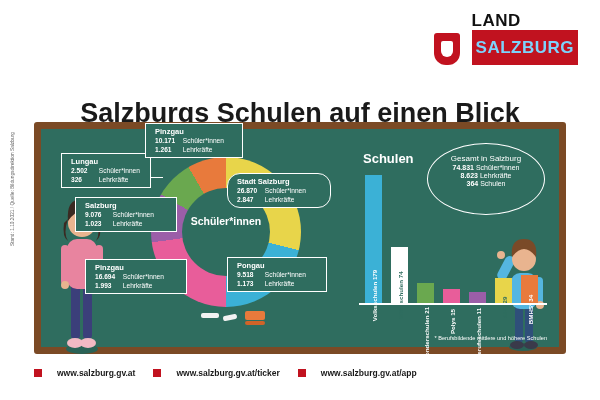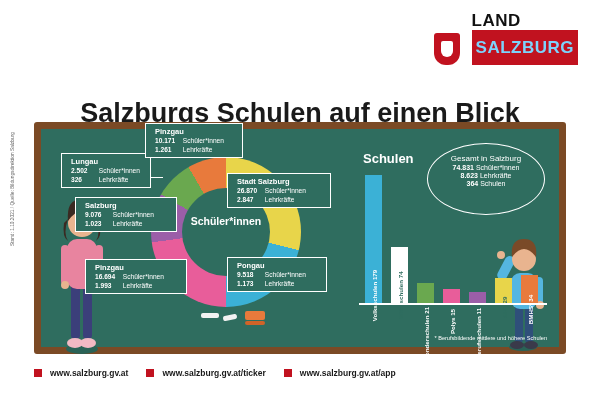--- a/index.html
+++ b/index.html
@@ -108,21 +108,21 @@
   }
   
   .person-left{position:absolute;left:8px;top:58px;width:70px;height:170px;}
   .person-right{position:absolute;right:6px;top:104px;width:60px;height:120px;}
   
   .chalk{position:absolute;border-radius:2px;}
   
   .footer{
     position:absolute;left:34px;top:368px;display:flex;align-items:center;gap:18px;
   }
-  .furl{display:flex;align-items:center;gap:8px;font-size:8.5px;color:#1a1a1a;font-weight:bold;}
+  .furl{display:flex;align-items:center;gap:15px;font-size:8.5px;color:#1a1a1a;font-weight:bold;}
   .fsq{width:8px;height:8px;background:#c1121f;display:inline-block;}
   .sidenote{
     position:absolute;left:10px;top:246px;transform:rotate(-90deg);
     transform-origin:left top;font-size:4.8px;color:#666;white-space:nowrap;
   }
 </style>
 </head>
 <body>
 
 <div class="logo">
@@ -208,21 +208,21 @@
       <div class="crow">
         <span class="cnum">10.171</span>
         <span>Schüler*innen</span>
       </div>
       <div class="crow">
         <span class="cnum">1.261</span>
         <span>Lehrkräfte</span>
       </div>
     </div>
 
-    <div class="callout" style="left:186px;top:44px;width:84px;">
+    <div class="callout" style="left:186px;top:44px;width:84px;border-radius:13px;">
       <div class="ctitle">Stadt Salzburg</div>
       <div class="crow">
         <span class="cnum">26.870</span>
         <span>Schüler*innen</span>
       </div>
       <div class="crow">
         <span class="cnum">2.847</span>
         <span>Lehrkräfte</span>
       </div>
     </div>

